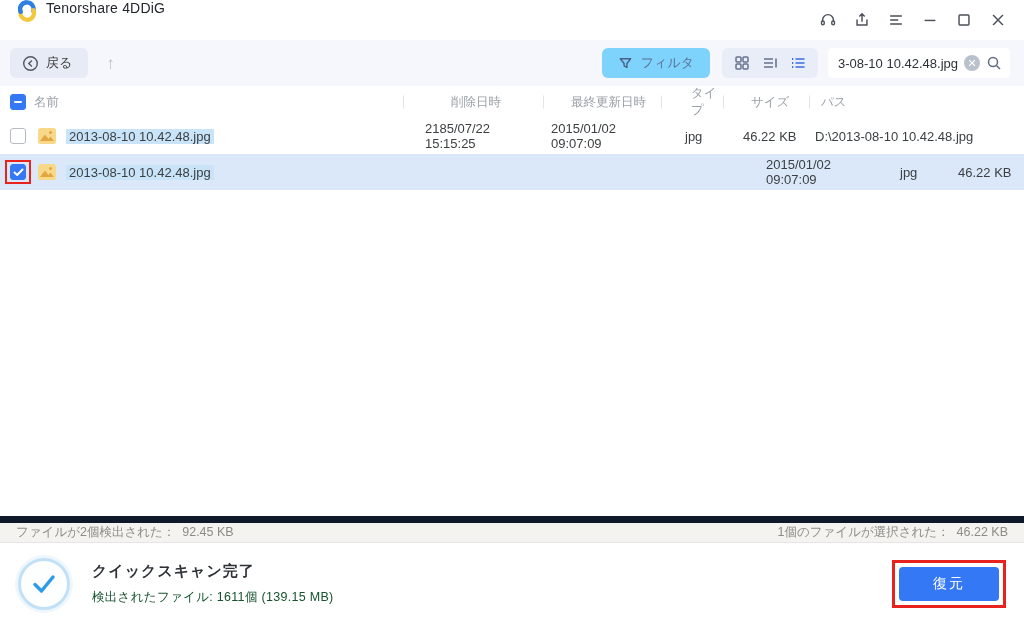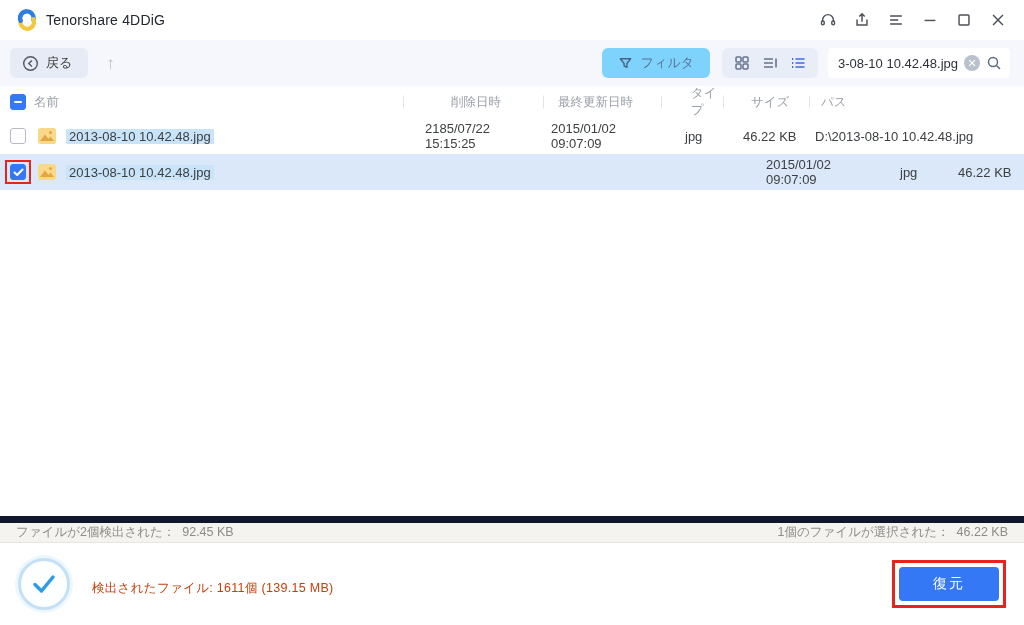--- a/index.html
+++ b/index.html
@@ -3,21 +3,21 @@
 <meta charset="utf-8">
 <style>
   * { margin:0; padding:0; box-sizing:border-box; }
   html,body { width:1024px; height:625px; }
   body {
     font-family:"Liberation Sans","DejaVu Sans",sans-serif;
     font-size:13px; color:#3c4043; background:#fff; overflow:hidden;
     display:flex; flex-direction:column;
   }
   
-  .titlebar { height:40px; background:#fff; display:flex; align-items:center; padding:0 12px 0 16px; flex:none; }
+  .titlebar { height:40px; background:#fff; display:flex; padding:0 12px 0 16px; flex:none; }
   .logo { width:22px; height:22px; margin-right:8px; }
   .app-title { font-size:14px; color:#23262e; letter-spacing:.2px; }
   .tb-spacer { flex:1; }
   .tb-icons { display:flex; align-items:center; gap:6px; }
   .tb-btn { width:28px; height:28px; display:flex; align-items:center; justify-content:center; border-radius:4px; cursor:pointer; }
   .tb-btn svg { stroke:#4b4f58; }
   
   .toolbar { height:46px; background:#f5f7fc; display:flex; align-items:center; padding:0 14px 0 10px; flex:none; }
   .back-btn { display:flex; align-items:center; gap:7px; background:#e7ebf6; border-radius:6px; height:30px; padding:0 16px 0 12px; color:#404040; cursor:pointer; }
   .up-arrow { margin-left:18px; color:#b9c0cc; font-size:17px; line-height:1; }
@@ -37,21 +37,21 @@
   .col-check { width:34px; padding-left:10px; flex:none; display:flex; align-items:center; }
   .col-name { flex:1; display:flex; align-items:center; gap:10px; min-width:0; }
   .col-deleted { width:140px; flex:none; }
   .col-modified { width:118px; flex:none; }
   .col-type { width:62px; flex:none; }
   .col-size { width:86px; flex:none; }
   .col-path { width:215px; flex:none; white-space:nowrap; overflow:hidden; }
   .thead .hsep { position:relative; }
   .thead .hsep::before { content:""; position:absolute; left:0; top:50%; transform:translateY(-50%); width:1px; height:13px; background:#e4e4e4; }
   .thead .col-deleted { padding-left:48px; position:relative; }
-  .thead .col-modified { padding-left:15px; }
+  .thead .col-modified { padding-left:28px; }
   .thead .col-type { padding-left:30px; }
   .thead .col-size { padding-left:28px; }
   .thead .col-path { padding-left:12px; }
   .frow .col-deleted { padding-left:22px; }
   .frow .col-modified { padding-left:8px; }
   .frow .col-type { padding-left:24px; }
   .frow .col-size { padding-left:20px; }
   .frow .col-path { padding-left:6px; color:#3c4043; }
   .cb { width:16px; height:16px; border-radius:3px; flex:none; display:flex; align-items:center; justify-content:center; cursor:pointer; }
   .cb-empty { background:#fff; border:1.5px solid #b6bcc6; }
@@ -63,21 +63,21 @@
   .hl { background:#c9e4f8; padding:1px 3px; }
   .fill-area { flex:1; background:#fff; }
   
   .statusbar { height:27px; background:#f4f3f0; border-top:7px solid #0f172a; border-bottom:1px solid #e7e6e2; display:flex; align-items:center; padding:0 16px; color:#8d8c85; font-size:12.5px; flex:none; }
   .statusbar .sright { margin-left:auto; }
   
   .footer { height:82px; background:#fff; display:flex; align-items:center; padding:0 18px 0 14px; flex:none; }
   .scan-circle { width:52px; height:52px; border-radius:50%; border:3px solid #c3e1f6; background:#fdfefe; display:flex; align-items:center; justify-content:center; flex:none; box-shadow:0 0 0 3px #eef7fd; margin-left:4px; }
   .scan-texts { margin-left:22px; }
   .scan-title { font-size:15px; color:#2e3138; font-weight:bold; letter-spacing:1px; }
-  .scan-sub { font-size:12.5px; color:#c2410c; margin-top:8px; letter-spacing:.3px; }
+  .scan-sub { font-size:12.5px; color:#14532d; margin-top:8px; letter-spacing:.3px; }
   .footer-spacer { flex:1; }
   .restore-wrap { border:3px solid #e8231d; padding:4px; }
   .restore-btn { width:100px; height:34px; background:#3478f5; color:#fff; border:none; border-radius:4px; font-size:14px; cursor:pointer; font-family:inherit; letter-spacing:2px; }
 </style>
 </head>
 <body>
 
 <div class="titlebar">
   <svg class="logo" viewBox="0 0 26 26" fill="none">
     <path d="M5.5 14 A8 8 0 1 1 20.5 13" stroke="#2e80e0" stroke-width="5" stroke-linecap="round"></path>
@@ -242,19 +242,20 @@
   <span class="sright" style="white-space:pre;">1個のファイルが選択された：  46.22 KB</span>
 </div>
 
 <div class="footer">
   <div class="scan-circle">
     <svg width="26" height="22" viewBox="0 0 26 22" fill="none" stroke="#2d9ce8" stroke-width="3.5" stroke-linecap="round" stroke-linejoin="round">
       <path d="M4 11.5 L10.5 18 L22 4"></path>
     </svg>
   </div>
   <div class="scan-texts">
+    <div class="scan-title">クイックスキャン完了</div>
     <div class="scan-sub">検出されたファイル: 1611個 (139.15 MB)</div>
   </div>
   <div class="footer-spacer"></div>
   <div class="restore-wrap">
     <button class="restore-btn">復元</button>
   </div>
 </div>
 
 </body></html>

